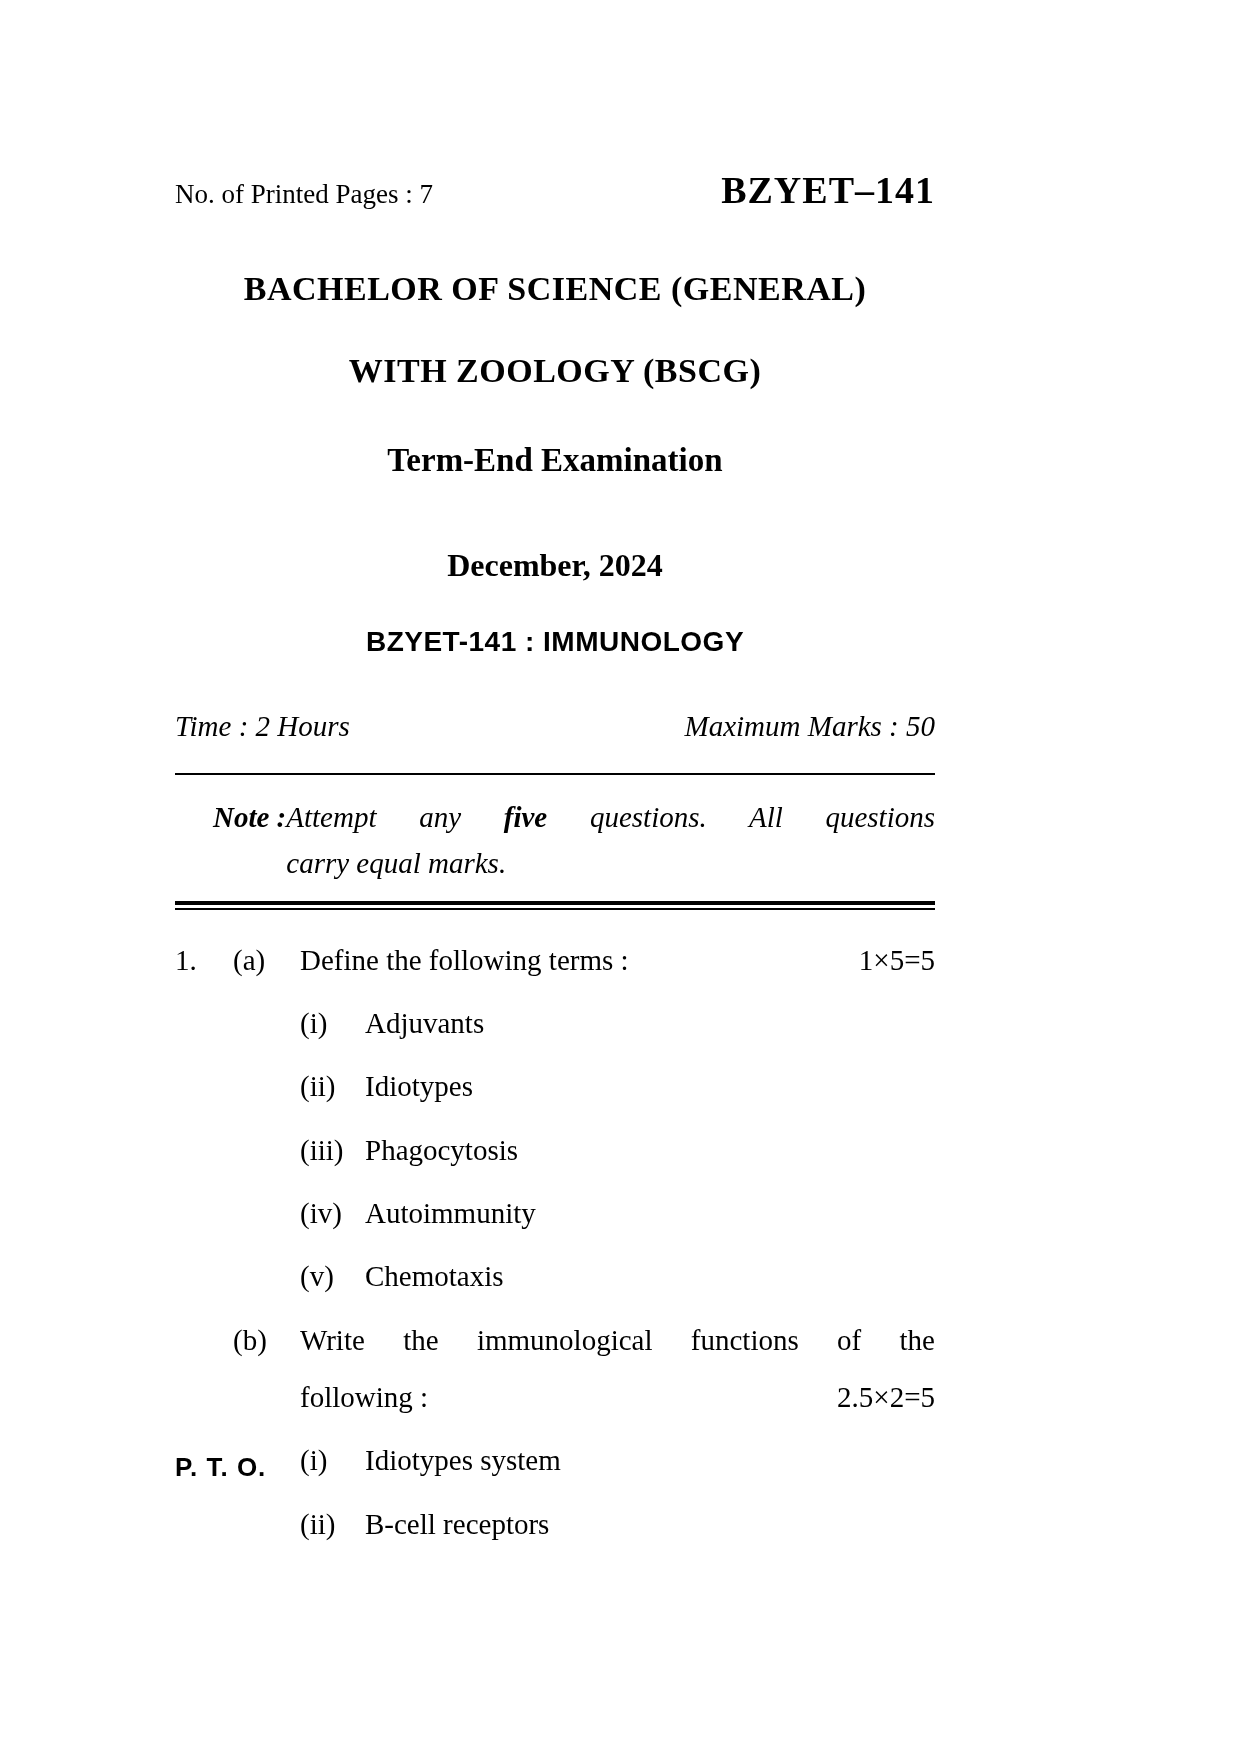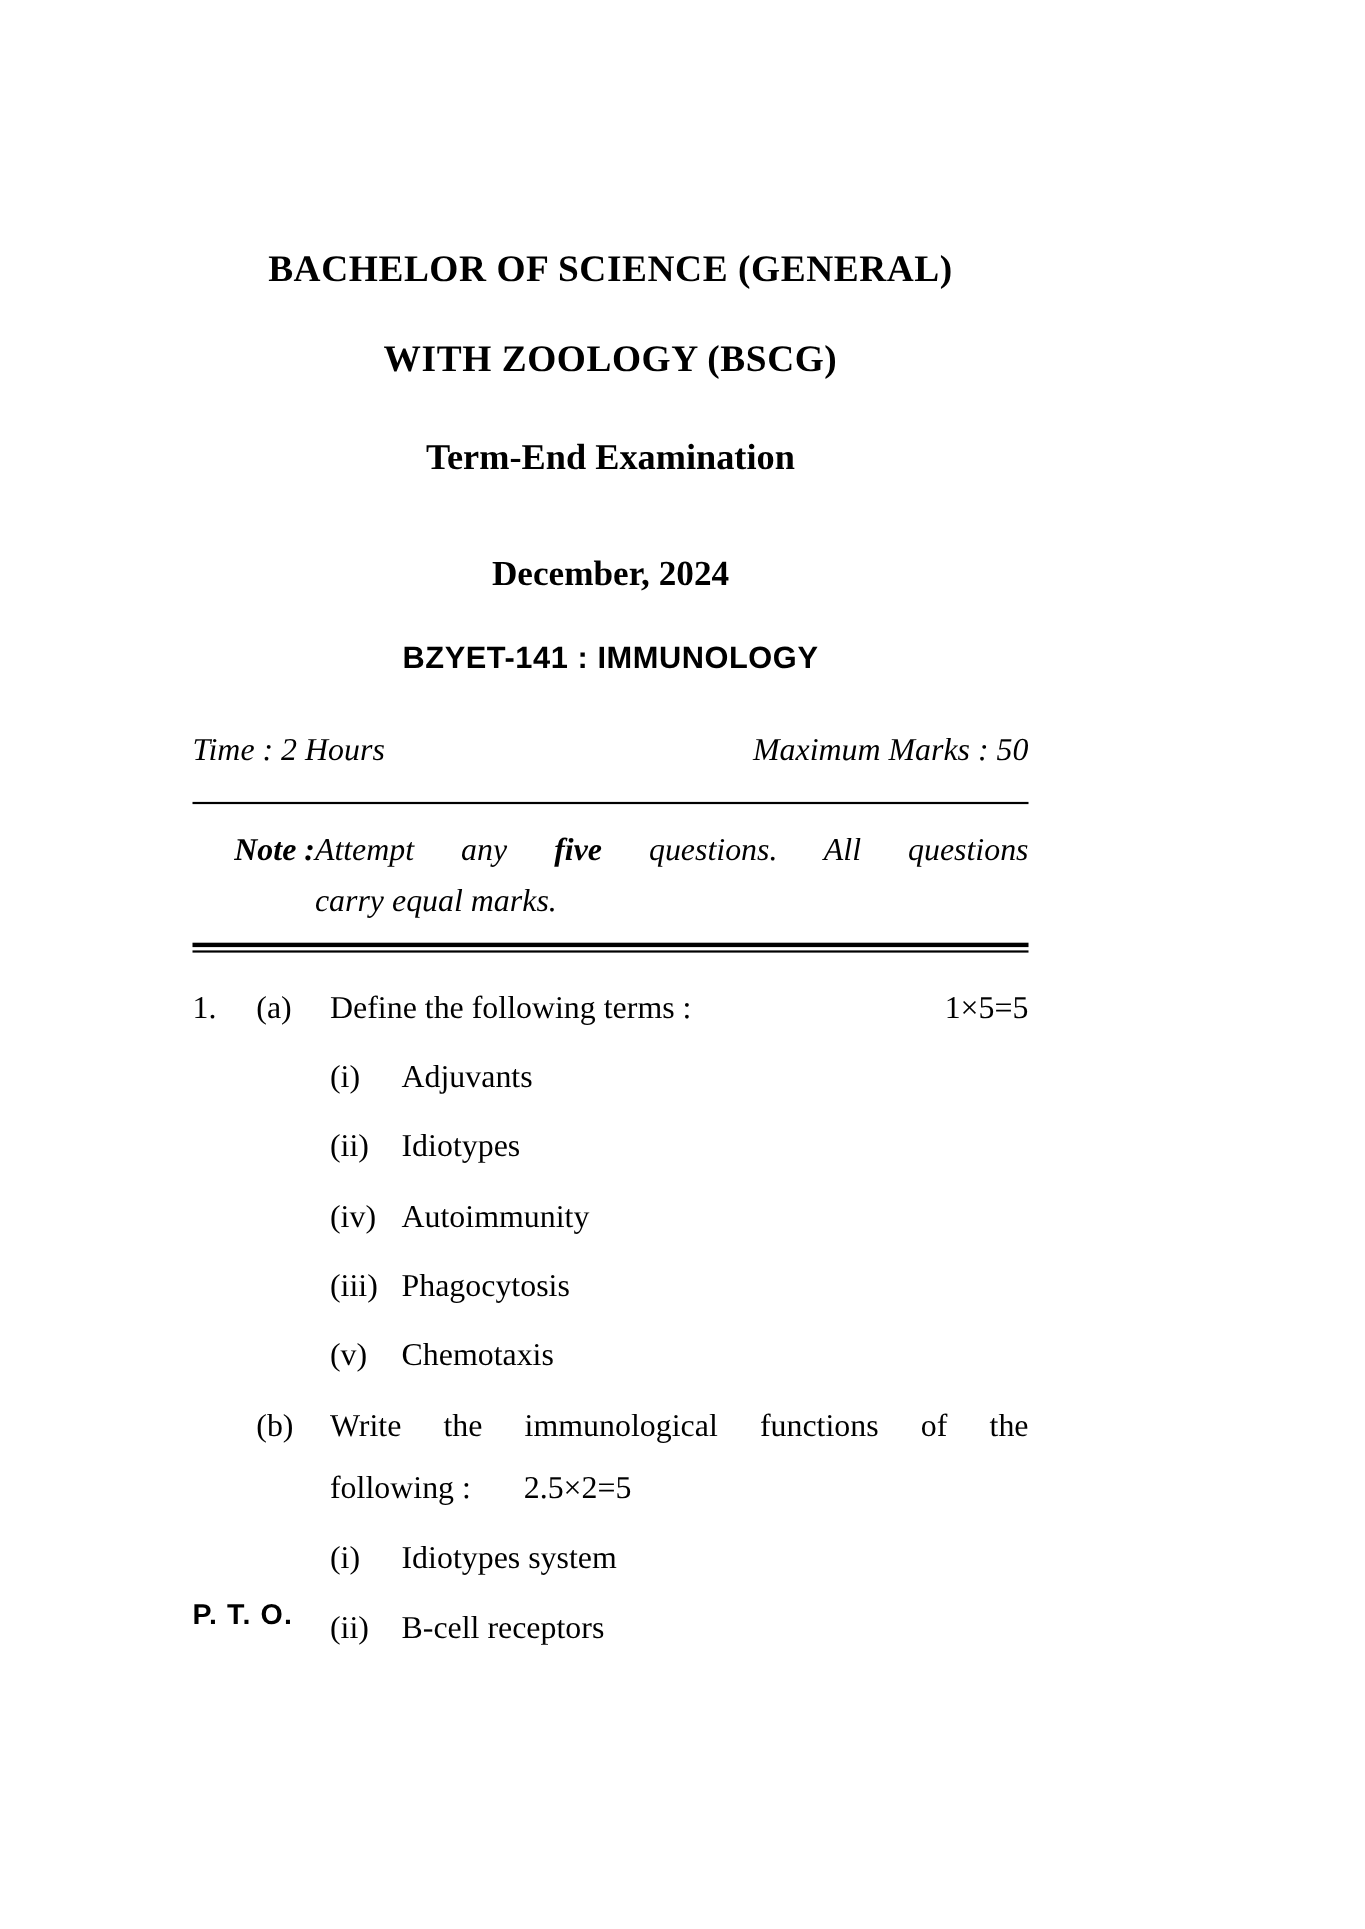--- a/index.html
+++ b/index.html
@@ -79,21 +79,21 @@
   }
 
   
   .question { margin-top: 34px; font-size: 29px; line-height: 1.15; }
   .q-row { display: flex; }
   .q-num { width: 58px; flex: none; }
   .q-part { width: 67px; flex: none; }
   .q-text-area { flex: 1; }
   .q-line-split { display: flex; justify-content: space-between; }
   .q-just { text-align: justify; text-align-last: justify; }
-  .q-line2 { display: flex; justify-content: flex-start; margin-top: 24px; gap: 48px; }
+  .q-line2 { display: flex; justify-content: space-between; margin-top: 24px; gap: 48px; }
 
   .sub-items { margin-top: 30px; }
   .sub-item { display: flex; margin-left: 125px; margin-bottom: 30px; }
   .sub-num { width: 65px; flex: none; }
   .part-b { margin-top: 4px; }
 
   
   .footer {
     position: absolute;
     left: 175px;
@@ -110,20 +110,24 @@
     font-size: 26px;
     letter-spacing: 1px;
   }
 </style>
 </head>
 <body>
 
 <div class="page">
   <div class="content">
 
+    <div class="header-row">
+      <span class="printed-pages">No. of Printed Pages : 7</span>
+      <span class="paper-code-top">BZYET–141</span>
+    </div>
 
     <div class="title-line t1">BACHELOR OF SCIENCE (GENERAL)</div>
     <div class="title-line t2">WITH ZOOLOGY (BSCG)</div>
     <div class="title-line t3">Term-End Examination</div>
     <div class="title-line t4">December, 2024</div>
     <div class="title-line t5">BZYET-141 : IMMUNOLOGY</div>
 
     <div class="meta-row">
       <span>Time : 2 Hours</span>
       <span>Maximum Marks : 50</span>
@@ -157,26 +161,26 @@
       <div class="sub-items">
         <div class="sub-item">
           <span class="sub-num">(i)</span>
           <span>Adjuvants</span>
         </div>
         <div class="sub-item">
           <span class="sub-num">(ii)</span>
           <span>Idiotypes</span>
         </div>
         <div class="sub-item">
+          <span class="sub-num">(iii)</span>
+          <span>Phagocytosis</span>
+        </div>
+        <div class="sub-item">
           <span class="sub-num">(iv)</span>
           <span>Autoimmunity</span>
-        </div>
-        <div class="sub-item">
-          <span class="sub-num">(iii)</span>
-          <span>Phagocytosis</span>
         </div>
         <div class="sub-item">
           <span class="sub-num">(v)</span>
           <span>Chemotaxis</span>
         </div>
       </div>
 
       <div class="q-row part-b">
         <span class="q-num"></span>
         <span class="q-part">(b)</span>

